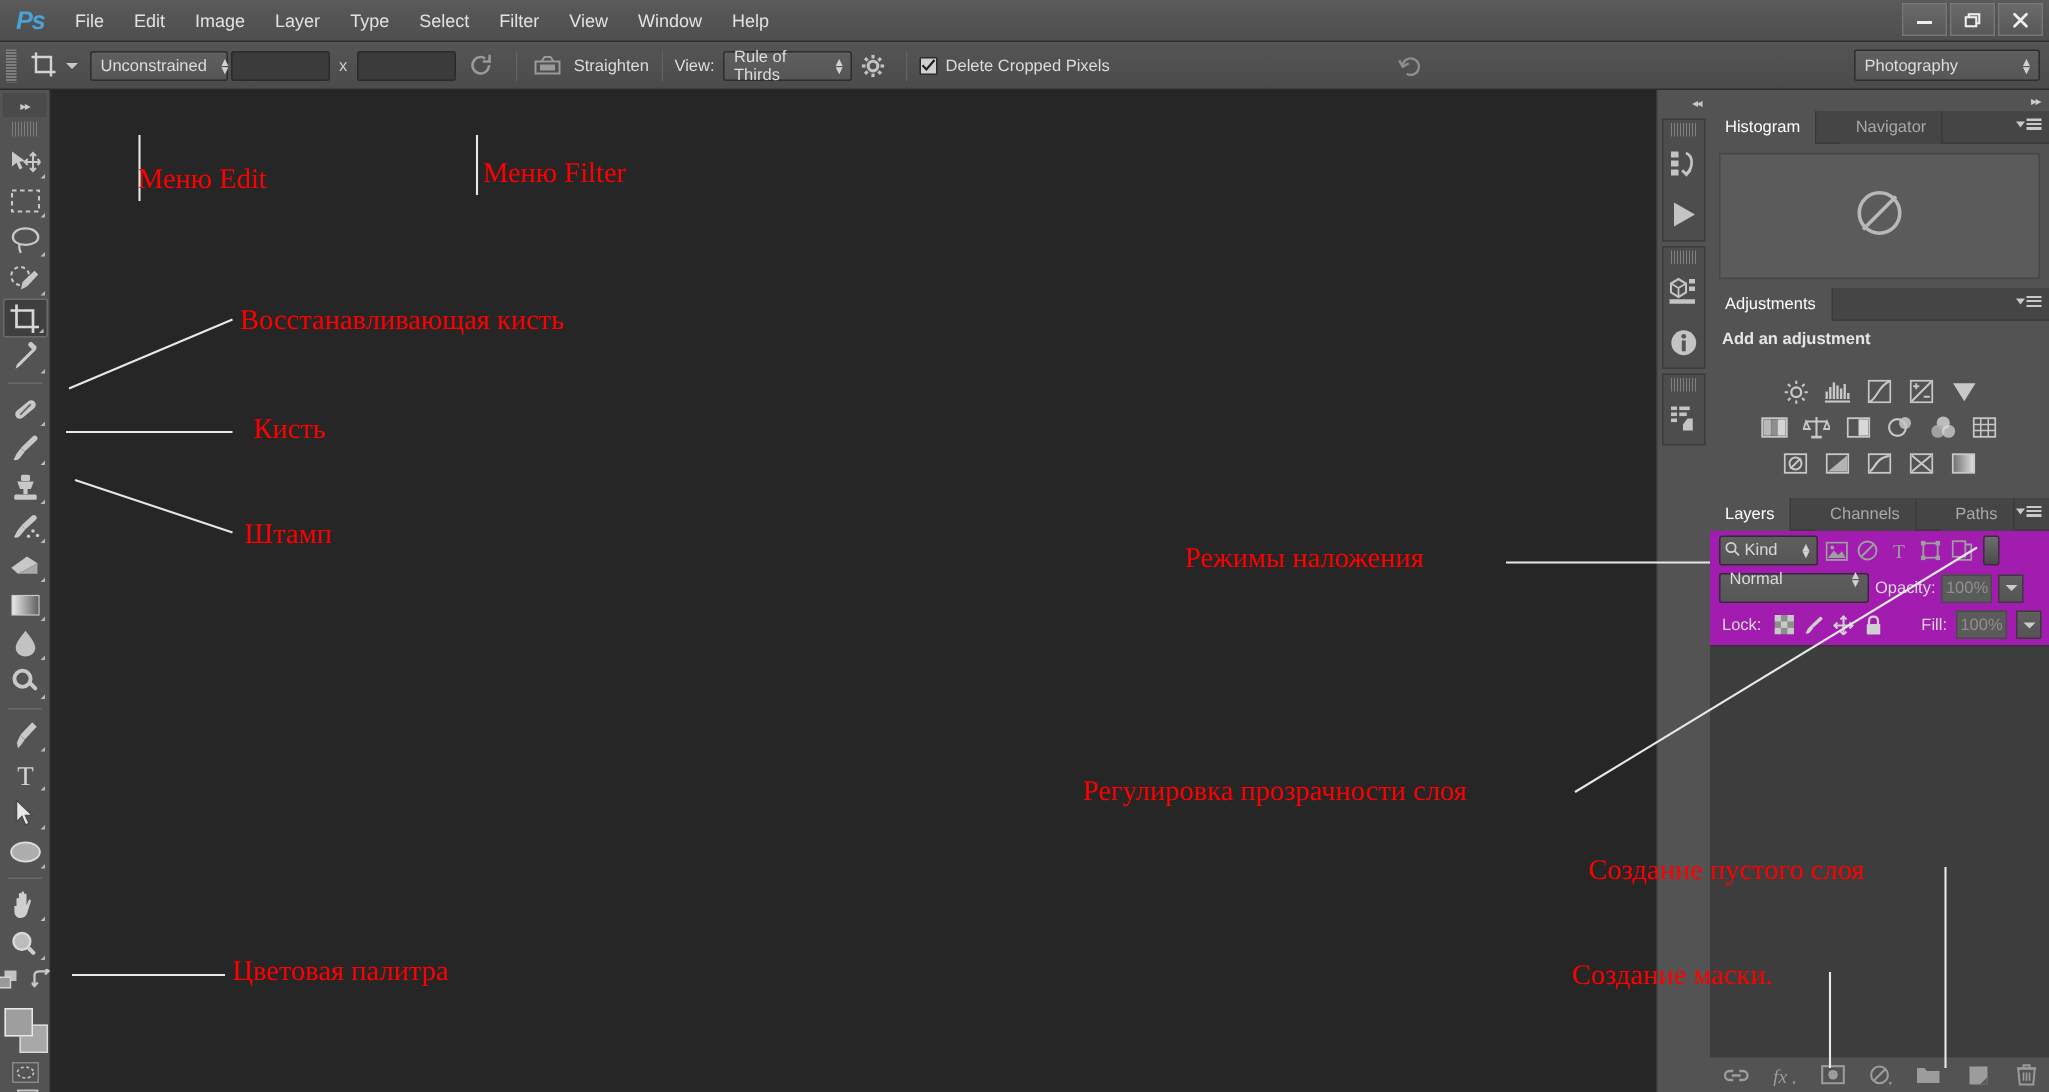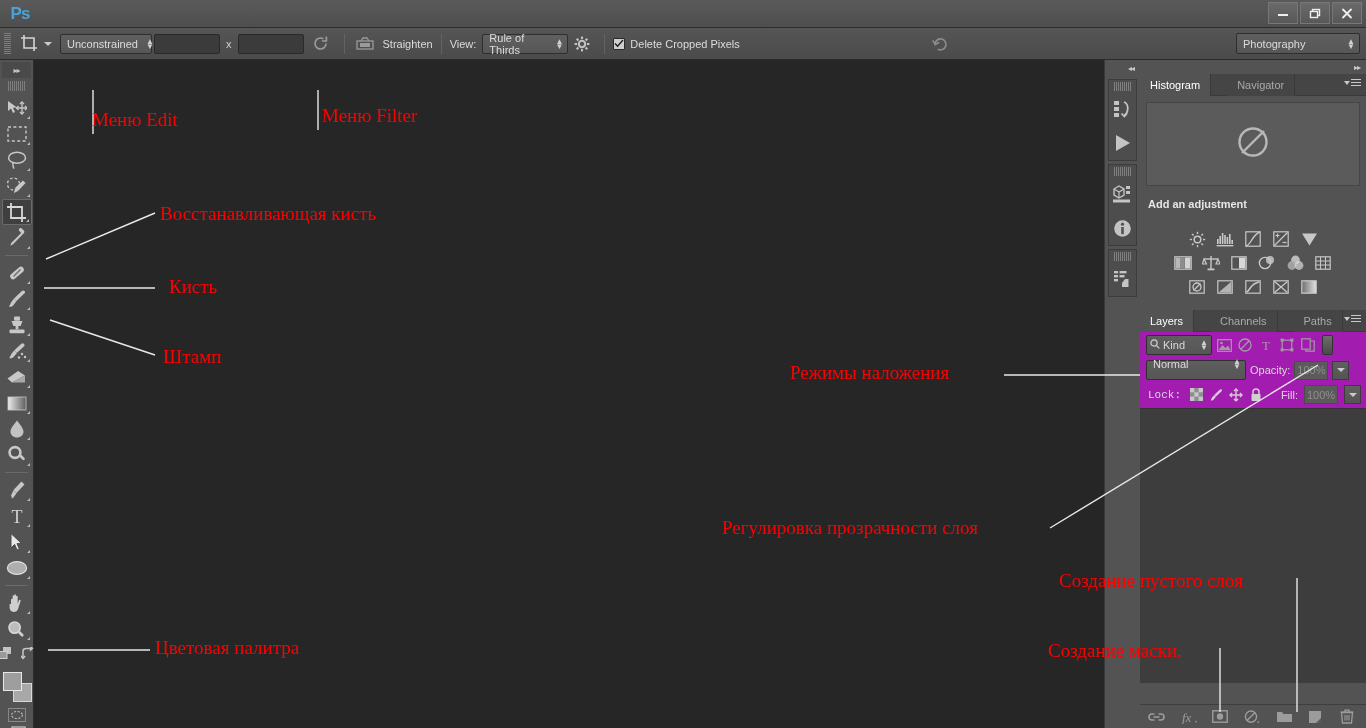--- a/index.html
+++ b/index.html
@@ -14,21 +14,21 @@
 
   
   .titlebar {
     position: absolute; left:0; top:0; width:1366px; height:28px;
     background: linear-gradient(#5a5a5a, #4e4e4e);
     border-bottom: 1px solid #2e2e2e;
     display: flex; align-items: center;
   }
   .ps-logo {
     width: 40px; text-align:center; color:#4aa3d8;
-    font-size: 17px; font-weight: bold; 
+    font-size: 17px; font-weight: bold; font-style: italic;
     letter-spacing: -1px; font-family: "Liberation Sans", sans-serif;
   }
   .menubar { display:flex; align-items:center; height:28px; }
   .menu-item {
     padding: 0 10px; height:20px; line-height:20px;
     color:#e2e2e2; font-size: 12px; cursor: default;
   }
   .win-btns { position:absolute; right:4px; top:2px; display:flex; gap:2px; }
   .win-btn {
     width:30px; height:22px; display:flex; align-items:center; justify-content:center;
@@ -172,44 +172,56 @@
     padding:0 4px 12px 6px; color:#dcdcdc; font-size:11px;gap:26px; }
   .blend-sel .arrows { margin-left:auto; font-size:8px; line-height:5px;
     display:flex; flex-direction:column; color:#d2d2d2; }
   .op-label { color:#d9d9d9; font-size:11px; }
   .op-val { width:34px; height:19px; background:#5b5b5b; border:1px solid #4a4a4a;
     color:#8f8f8f; font-size:11px; display:flex; align-items:center; justify-content:center; }
   .op-drop { width:17px; height:19px; background:linear-gradient(#5f5f5f,#545454);
     border:1px solid #3b3b3b; display:flex;align-items:center;justify-content:center; }
 
   .lock-row { display:flex; align-items:center; padding:3px 5px 4px 8px; gap:6px; }
-  .lock-label { color:#d9d9d9; font-size:11px; margin-right:2px;font-family:Liberation Mono, monospace; }
+  .lock-label { color:#d9d9d9; font-size:11px; margin-right:2px; }
   .lock-ico { width:14px; height:16px; display:flex; align-items:center; justify-content:center; }
 
   .layers-list { background:#3d3d3d; height:275px; border-top:1px solid #333; }
   .layers-bottom { position:absolute; left:0; bottom:0; width:226px; height:24px;
     background:#535353; border-top:1px solid #3e3e3e;
     display:flex; align-items:center; justify-content:center; gap:14px; }
-  .lb-ico { width:18px; height:18px; display:flex; align-items:center; justify-content:flex-start;text-decoration:underline; }
+  .lb-ico { width:18px; height:18px; display:flex; align-items:center; justify-content:flex-end;text-decoration:underline; }
 
   
   .anno {
     position:absolute; color:#ff0000; font-family:"Liberation Serif", serif;
     font-size:19px; white-space:nowrap; line-height:1;
   }
   svg.leader-svg { position:absolute; left:0; top:0; width:1366px; height:728px;
     pointer-events:none; }
 </style>
 </head>
 <body>
 
 <div id="app">
 
   <div class="titlebar">
     <div class="ps-logo">Ps</div>
+    <div class="menubar">
+      <div class="menu-item">File</div>
+      <div class="menu-item">Edit</div>
+      <div class="menu-item">Image</div>
+      <div class="menu-item">Layer</div>
+      <div class="menu-item">Type</div>
+      <div class="menu-item">Select</div>
+      <div class="menu-item">Filter</div>
+      <div class="menu-item">View</div>
+      <div class="menu-item">Window</div>
+      <div class="menu-item">Help</div>
+    </div>
     <div class="win-btns">
       <div class="win-btn">
         <svg width="12" height="10">
             <rect x="1" y="6" width="10" height="2" fill="#eee"></rect>
           </svg>
       </div>
       <div class="win-btn">
         <svg width="13" height="11">
           <rect x="3.5" y="1.5" width="7" height="6" fill="none" stroke="#eee" stroke-width="1.4"></rect>
           <rect x="1.5" y="3.5" width="7" height="6" fill="#585858" stroke="#eee" stroke-width="1.4"></rect>
@@ -594,20 +606,27 @@
             <svg width="40" height="40" viewBox="0 0 40 40">
               <circle cx="20" cy="20" r="13.5" fill="none" stroke="#b8b8b8" stroke-width="2.4"></circle>
               <path d="M9,31 L31,9" stroke="#b8b8b8" stroke-width="2.4"></path>
             </svg>
           </span>
         </div>
       </div>
     </div>
 
     <div>
+      <div class="tabrow">
+        <div class="tab active">Adjustments</div>
+        <div class="panel-menu">
+          <span class="pm-tri"></span>
+          <span class="pm-lines"></span>
+        </div>
+      </div>
       <div class="adj-body">
         <div class="adj-title">Add an adjustment</div>
 
         <div class="adj-row">
           <span class="adj-icon">
             <svg width="17" height="17" viewBox="0 0 17 17">
               <circle cx="8.5" cy="8.5" r="3.3" fill="none" stroke="#c8c8c8" stroke-width="1.5"></circle>
               <g stroke="#c8c8c8" stroke-width="1.4">
                 <path d="M8.5,0.8 L8.5,3"></path>
                   <path d="M8.5,14 L8.5,16.2"></path>

